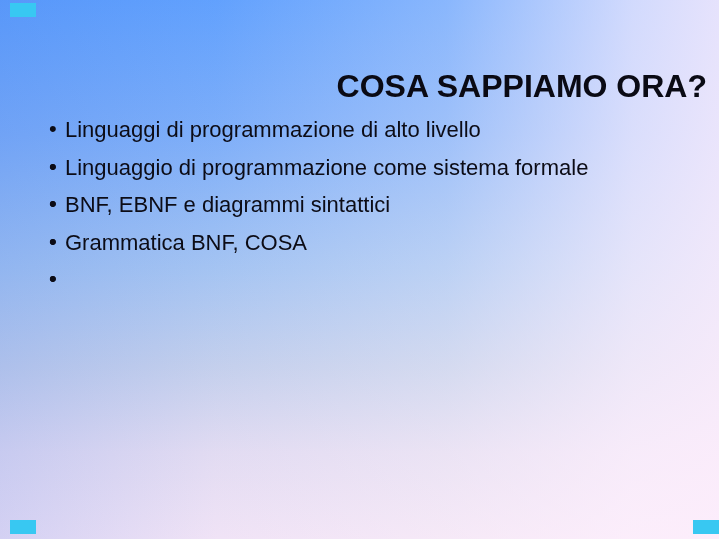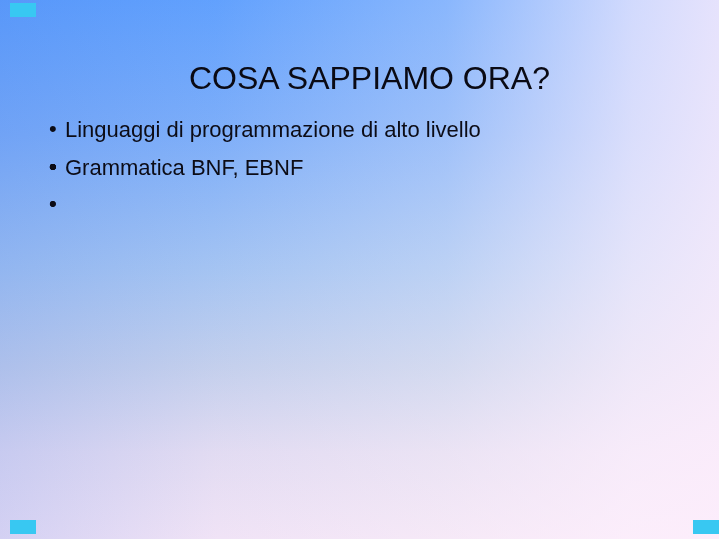--- a/index.html
+++ b/index.html
@@ -23,24 +23,24 @@
         #A8C6F2 50%,
         #C9D2EC 68%,
         #E9DFF2 84%,
         #F8E7F6 100%);
   }
   .slide-title {
     position: absolute;
     top: 57px;
     left: 20px;
     right: 0;
-    margin: 4px;
-    text-align: center;
+    margin: 12px;
+    text-align: right;
     font-size: 32px;
-    font-weight: normal;
+    font-weight: bold;
     line-height: 34px;
     color: #0a0a14;
   }
   .bullet-list {
     position: absolute;
     top: 117px;
     left: 48px;
     right: 28px;
     margin: 0;
     padding: 0;
@@ -87,33 +87,35 @@
 
   <li class="bullet-item">
       <span class="bullet-dot">•</span>
       <span class="bullet-text">Linguaggi di programmazione di alto livello</span>
     </li>
       <li class="bullet-item">
       <span class="bullet-dot">•</span>
     </li>
       <li class="bullet-item">
       <span class="bullet-dot">•</span>
+      <span class="bullet-text">Linguaggio di programmazione come sistema formale</span>
     </li>
       <li class="bullet-item">
       <span class="bullet-dot">•</span>
     </li>
       <li class="bullet-item">
       <span class="bullet-dot">•</span>
+      <span class="bullet-text">BNF, EBNF e diagrammi sintattici</span>
     </li>
       <li class="bullet-item">
       <span class="bullet-dot">•</span>
     </li>
       <li class="bullet-item">
       <span class="bullet-dot">•</span>
-      <span class="bullet-text">Grammatica BNF, EBNF</span>
+      <span class="bullet-text">Grammatica BNF, COSA</span>
     </li>
       <li class="bullet-item">
       <span class="bullet-dot">•</span>
     </li>
       <li class="bullet-item">
       <span class="bullet-dot">•</span>
     </li>
     </ul>
 
   <div class="corner-marker marker-bl" style="background-color: rgb(56, 200, 242);"></div>

